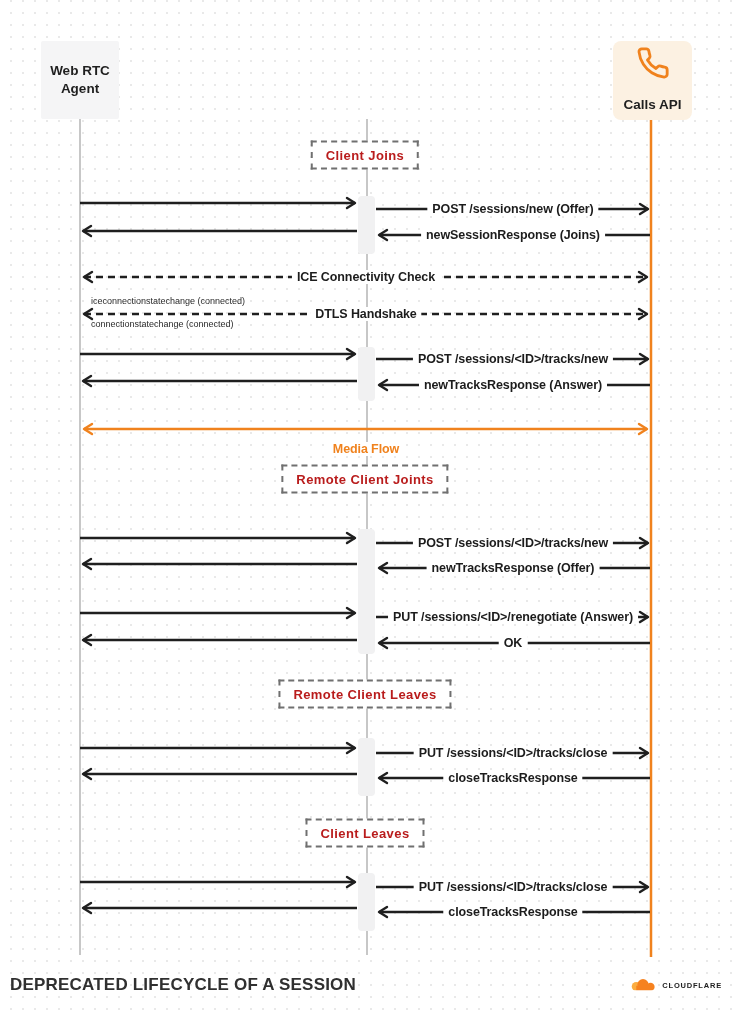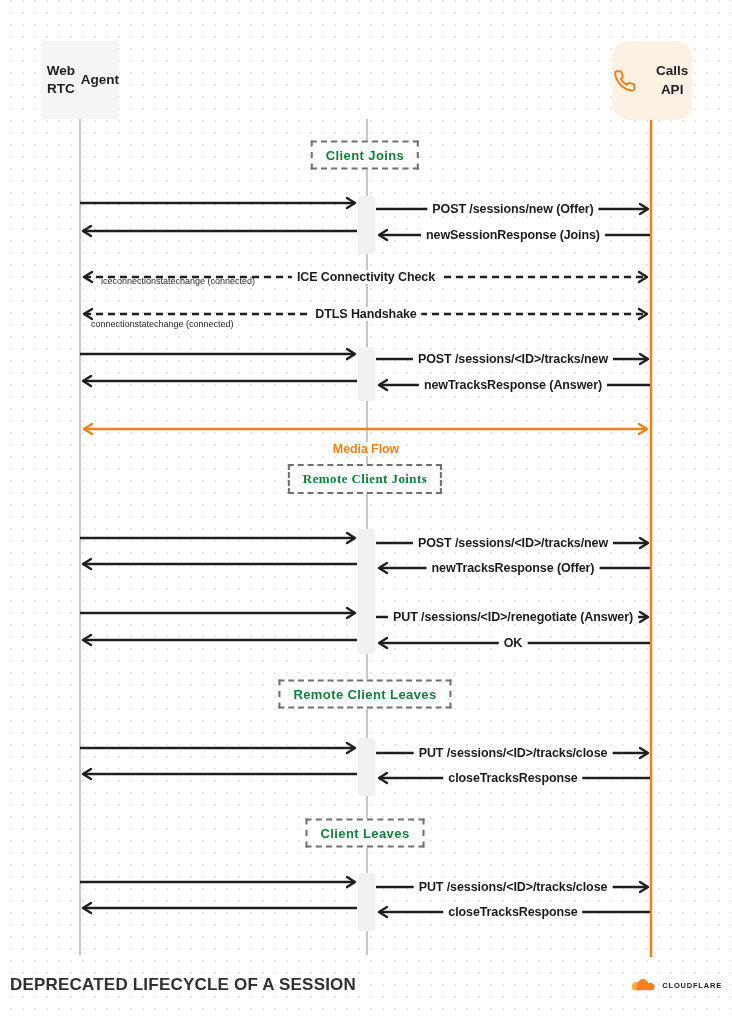--- a/index.html
+++ b/index.html
@@ -12,41 +12,41 @@
     position:relative;width:732px;height:1019px;overflow:hidden;
     background-color:#ffffff;
     background-image:radial-gradient(circle,#e9e9e9 1.2px,rgba(0,0,0,0) 1.4px);
     background-size:12px 12px;
     background-position:5px 7px;
   }
   svg.lines{position:absolute;left:0;top:0;}
   
   .actor{
     position:absolute;width:78px;height:78px;top:41px;
-    display:flex;flex-direction:row;align-items:center;justify-content:center;
+    display:flex;flex-direction:column;align-items:center;justify-content:center;
     background:#f5f5f6;border-radius:2px;
     font-size:13.5px;font-weight:bold;color:#1f1f1f;text-align:center;line-height:1.35;
   }
   .actor.orange{
-    background:#fcf1e2;border-radius:16px;justify-content:center;gap:16px;
+    background:#fcf1e2;border-radius:8px;justify-content:center;gap:16px;
   }
   .actor span{display:block;}
   
   .msg-label{
     position:absolute;transform:translate(-50%,-50%);
     background:#ffffff;padding:0 5px;white-space:nowrap;
     font-size:12.5px;font-weight:bold;color:#1c1c1c;letter-spacing:-0.1px;
   }
   .msg-label.orange{color:#f0821d;}
   
   .phase{
     position:absolute;transform:translate(-50%,-50%);
     background:#ffffff;border:2px dashed #707070;
     padding:5px 13px;white-space:nowrap;
-    font-size:13px;font-weight:600;color:#15803d;letter-spacing:0.4px;
+    font-size:13px;font-weight:600;color:#b91c1c;letter-spacing:0.4px;
   }
   
   .note{
     position:absolute;font-size:9px;color:#2b2b2b;white-space:nowrap;
   }
   
   .footer{
     position:absolute;left:0;right:0;bottom:0;height:48px;
     display:flex;align-items:center;justify-content:space-between;
     padding:0 10px 20px 10px;box-sizing:border-box;
@@ -137,41 +137,41 @@
 
 
   <div class="actor orange" style="left:613px;width:79px;height:79px;">
     <svg width="34" height="34" viewBox="0 0 24 24">
       <path d="M22 16.92v3a2 2 0 0 1-2.18 2 19.79 19.79 0 0 1-8.63-3.07 19.5 19.5 0 0 1-6-6 19.79 19.79 0 0 1-3.07-8.67A2 2 0 0 1 4.11 2h3a2 2 0 0 1 2 1.72 12.84 12.84 0 0 0 .7 2.81 2 2 0 0 1-.45 2.11L8.09 9.91a16 16 0 0 0 6 6l1.27-1.27a2 2 0 0 1 2.11-.45 12.84 12.84 0 0 0 2.81.7A2 2 0 0 1 22 16.92z" fill="none" stroke="#f0821d" stroke-width="2" stroke-linecap="round" stroke-linejoin="round"></path>
     </svg>
     <span>Calls API</span>
   </div>
 
   <div class="phase" style="left:365px;top:155px;">Client Joins</div>
-  <div class="phase" style="left:365px;top:479px;font-family:Liberation Serif, serif;">Remote Client Joints</div>
+  <div class="phase" style="left:365px;top:479px;">Remote Client Joints</div>
   <div class="phase" style="left:365px;top:694px;">Remote Client Leaves</div>
   <div class="phase" style="left:365px;top:833px;">Client Leaves</div>
 
   <div class="msg-label" style="left:513px;top:209px;">POST /sessions/new (Offer)</div>
   <div class="msg-label" style="left:513px;top:235px;">newSessionResponse (Joins)</div>
   <div class="msg-label" style="left:366px;top:277px;">ICE Connectivity Check</div>
   <div class="msg-label" style="left:366px;top:314px;">DTLS Handshake</div>
   <div class="msg-label" style="left:513px;top:359px;">POST /sessions/&lt;ID&gt;/tracks/new</div>
   <div class="msg-label" style="left:513px;top:385px;">newTracksResponse (Answer)</div>
   <div class="msg-label orange" style="left:366px;top:429px;margin-top:20px;">Media Flow</div>
   <div class="msg-label" style="left:513px;top:543px;">POST /sessions/&lt;ID&gt;/tracks/new</div>
   <div class="msg-label" style="left:513px;top:568px;">newTracksResponse (Offer)</div>
   <div class="msg-label" style="left:513px;top:617px;">PUT /sessions/&lt;ID&gt;/renegotiate (Answer)</div>
   <div class="msg-label" style="left:513px;top:643px;">OK</div>
   <div class="msg-label" style="left:513px;top:753px;">PUT /sessions/&lt;ID&gt;/tracks/close</div>
   <div class="msg-label" style="left:513px;top:778px;">closeTracksResponse</div>
   <div class="msg-label" style="left:513px;top:887px;">PUT /sessions/&lt;ID&gt;/tracks/close</div>
   <div class="msg-label" style="left:513px;top:912px;">closeTracksResponse</div>
 
-  <div class="note" style="left:91px;top:276px;margin-left:10px;">iceconnectionstatechange (connected)</div>
+  <div class="note" style="left:91px;top:296px;">iceconnectionstatechange (connected)</div>
   <div class="note" style="left:91px;top:319px;">connectionstatechange (connected)</div>
 
   <div class="footer">
     <div class="footer-title">DEPRECATED LIFECYCLE OF A SESSION</div>
     <div class="brand">
       <svg width="30" height="16" viewBox="0 0 40 20">
         <circle cx="11" cy="12" r="6" fill="#fbad41"></circle>
         <circle cx="20" cy="9.5" r="7.5" fill="#f6821f"></circle>
         <circle cx="30" cy="12.5" r="5.5" fill="#f6821f"></circle>
         <rect x="11" y="11" width="19" height="7" fill="#f6821f"></rect>

